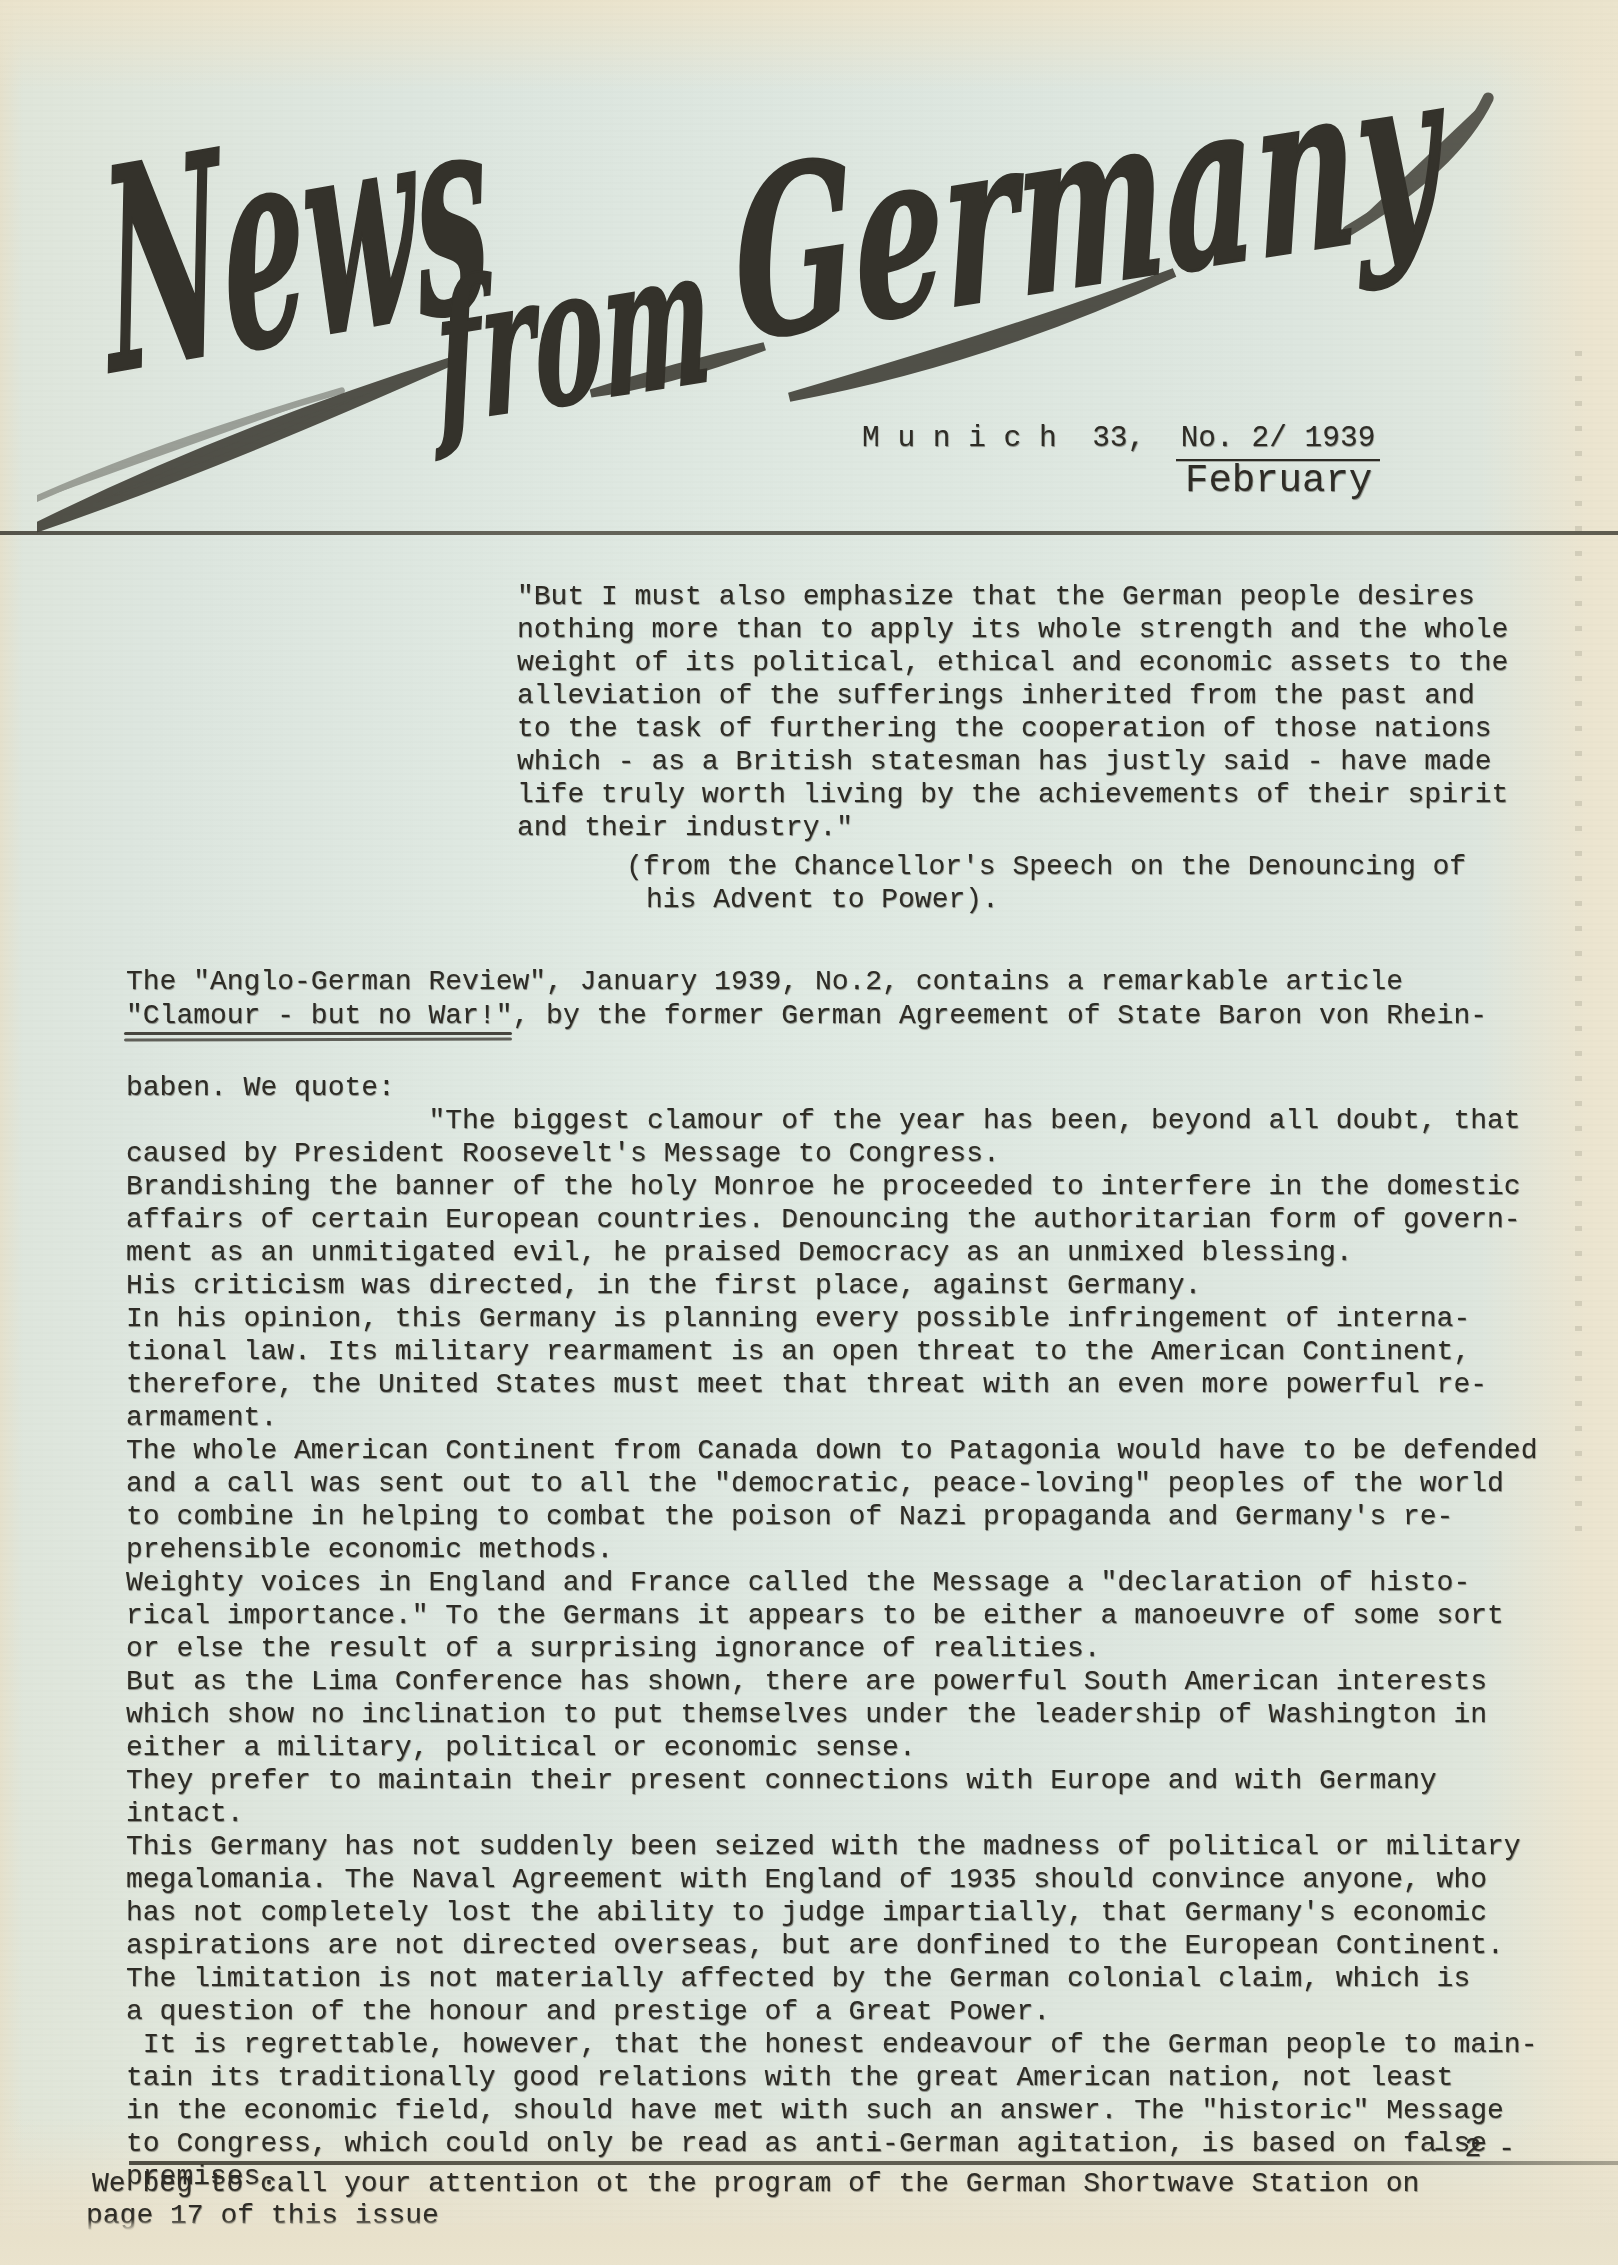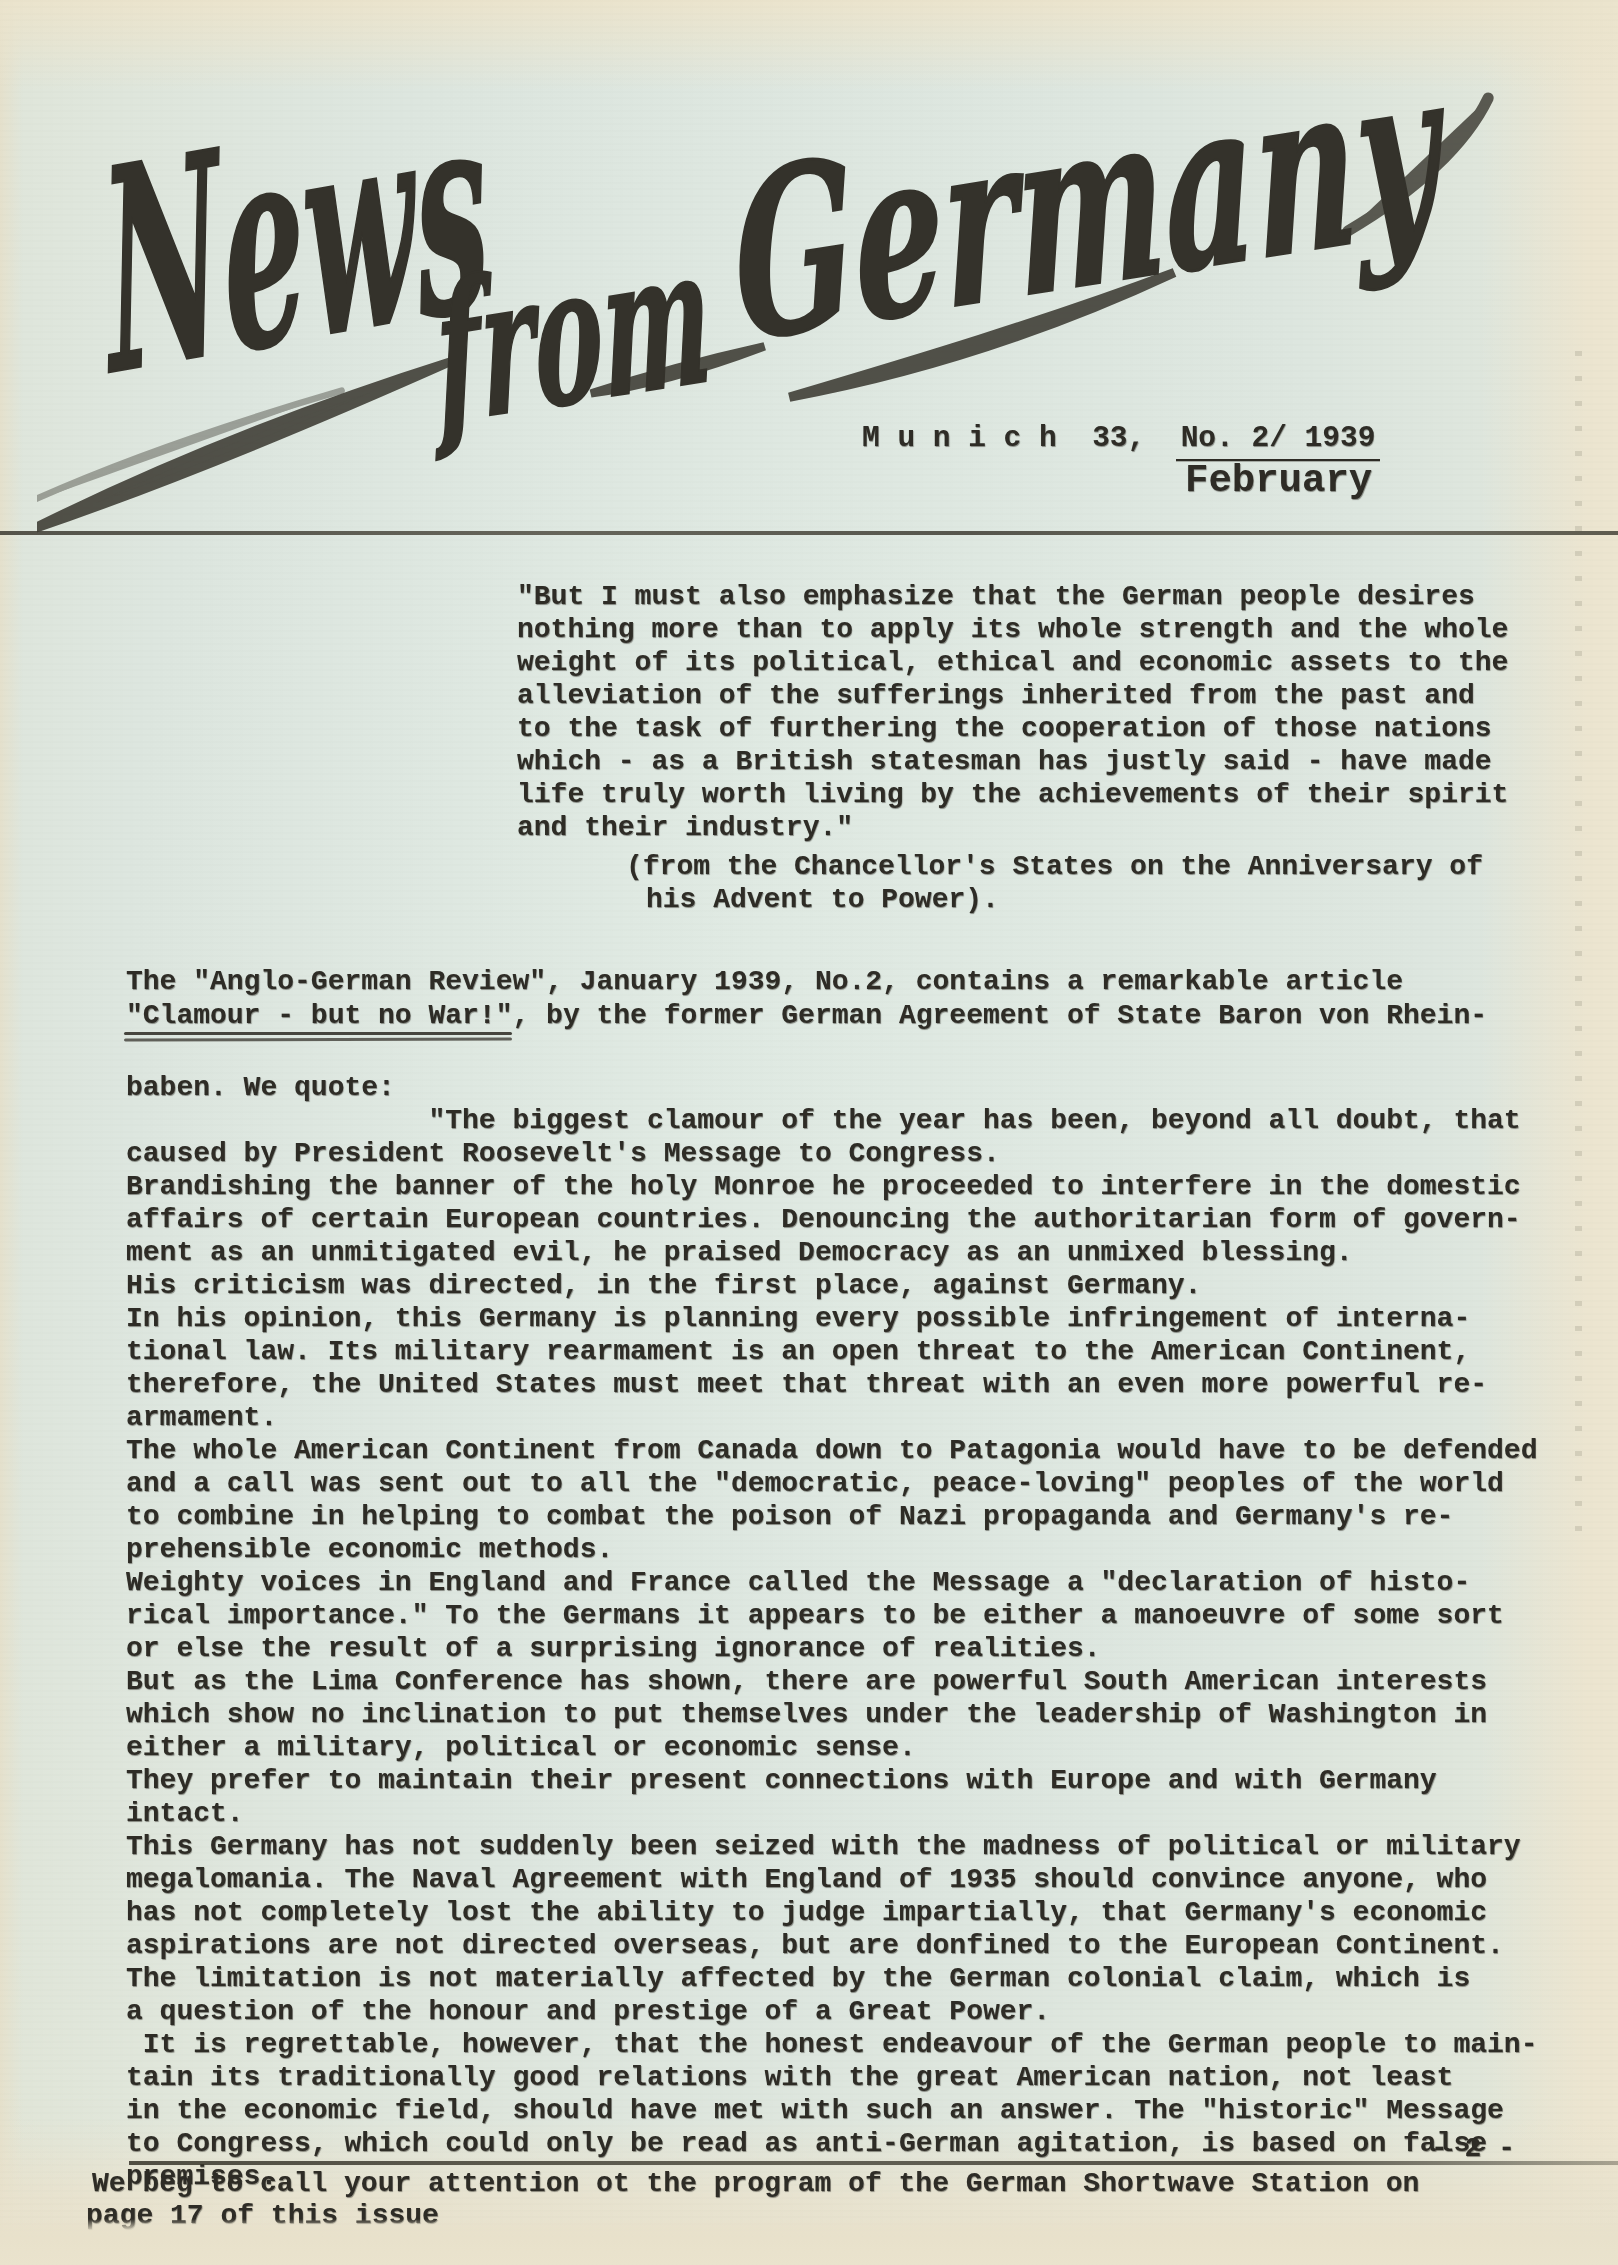--- a/index.html
+++ b/index.html
@@ -36,21 +36,20 @@
   }
 
   
   .typed {
     position: absolute; z-index: 2;
     font-family: "Liberation Mono", "DejaVu Sans Mono", monospace;
     font-size: 28px; line-height: 33px;
     color: #2e2c26; white-space: pre;
     text-shadow: 0.6px 0.6px 0.8px rgba(46,44,38,0.5);
     letter-spacing: 0;
-    font-weight: bold;
   }
   .quote-block   { left: 517px;  top: 580px;  line-height: 33px; }
   .attr-1        { left: 626px;  top: 850px;  }
   .attr-2        { left: 646px;  top: 883px;  }
   .article-l1    { left: 126px;  top: 965px; }
   .article-l2    { left: 126px;  top: 999px; }
   .article-rest  { left: 126px;  top: 1031px; margin-top: 40px; }
   .page-num      { left: 1431px; top: 2132px; }
   .footer-l1     { left: 86px;   top: 2167px; margin-left: 6px; }
   .footer-l2     { left: 86px;   top: 2199px; }
@@ -120,21 +119,21 @@
 <div class="rule rule-top"></div>
 
 <div class="typed quote-block">"But I must also emphasize that the German people desires
 nothing more than to apply its whole strength and the whole
 weight of its political, ethical and economic assets to the
 alleviation of the sufferings inherited from the past and
 to the task of furthering the cooperation of those nations
 which - as a British statesman has justly said - have made
 life truly worth living by the achievements of their spirit
 and their industry."</div>
-<div class="typed attr-1">(from the Chancellor's States on the Anniversary of</div>
+<div class="typed attr-1">(from the Chancellor's Speech on the Denouncing of</div>
 <div class="typed attr-2">his Advent to Power).</div>
 
 <div class="typed article-l1">The "Anglo-German Review", January 1939, No.2, contains a remarkable article</div>
 <div class="typed article-l2"><span class="dbl-underline">"Clamour - but no War!"</span><span>, by the former German Agreement of State Baron von Rhein-</span></div>
 <div class="typed article-rest">baben. We quote:
                   "The biggest clamour of the year has been, beyond all doubt, that
 caused by President Roosevelt's Message to Congress.
 Brandishing the banner of the holy Monroe he proceeded to interfere in the domestic
 affairs of certain European countries. Denouncing the authoritarian form of govern-
 ment as an unmitigated evil, he praised Democracy as an unmixed blessing.

